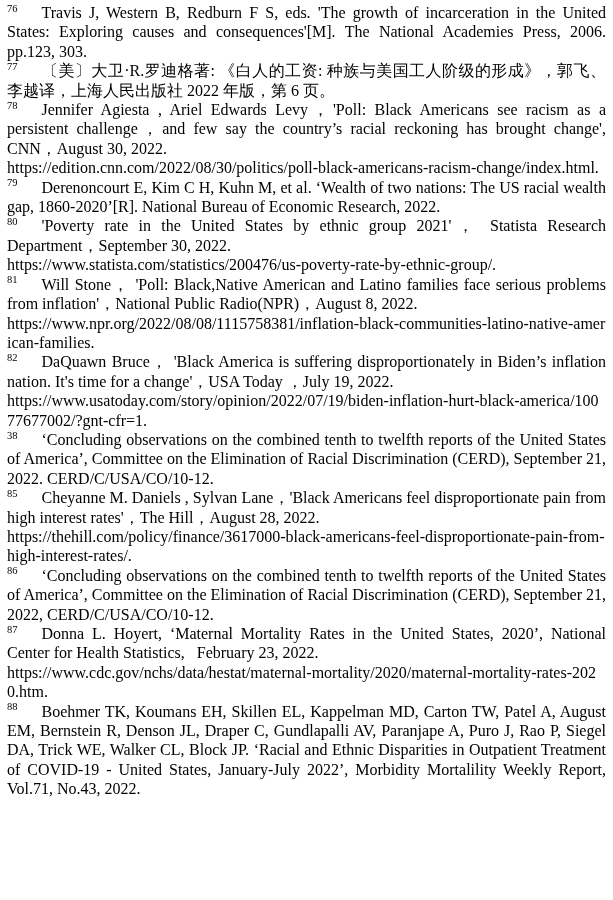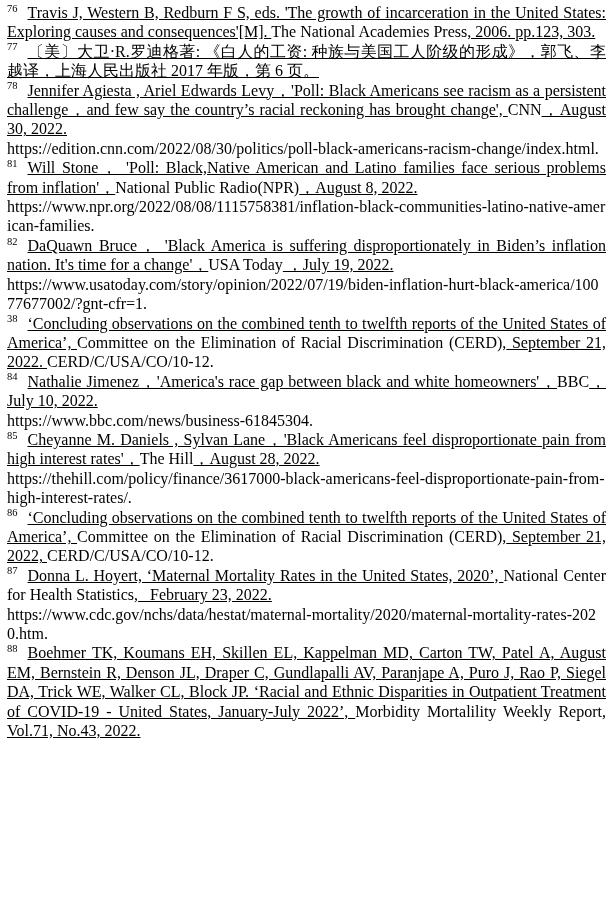--- a/index.html
+++ b/index.html
@@ -19,40 +19,41 @@
     overflow: hidden;
   }
   .fn {
     margin: 0;
     text-align: justify;
     text-justify: inter-word;
   }
   .fn-num {
     font-size: 10.5px;
     line-height: 0;
-    margin-right: 10px;
+    margin-right: 24px;
     vertical-align: super;
   }
-  .seg-normal { font-style: normal; text-decoration: underline; }
+  .seg-normal { font-style: normal; }
   .seg-italic { }
   .seg-url {
     font-style: normal;
     word-break: break-all;
   }
 </style>
 </head>
 <body>
 
 <div>
   <div>
       <p class="fn"><sup class="fn-num">76</sup><span class="seg-normal">Travis J, Western B, Redburn F S, eds. 'The growth of incarceration in the United States: Exploring causes and consequences'[M]. </span><span class="seg-italic">The National Academies Press</span><span class="seg-normal">, 2006. pp.123, 303.</span></p>
-      <p class="fn"><sup class="fn-num">77</sup><span class="seg-normal">〔美〕大卫·R.罗迪格著: 《白人的工资: 种族与美国工人阶级的形成》，郭飞、李越译，上海人民出版社 2017 年版，第 6 页。</span></p>
+      <p class="fn"><sup class="fn-num">77</sup><span class="seg-normal">〔美〕大卫·R.罗迪格著: 《白人的工资: 种族与美国工人阶级的形成》，郭飞、李越译，上海人民出版社 2022 年版，第 6 页。</span></p>
       <p class="fn"><sup class="fn-num">78</sup><span class="seg-normal">Jennifer Agiesta , Ariel Edwards Levy，'Poll: Black Americans see racism as a persistent challenge，and few say the country’s racial reckoning has brought change', </span><span class="seg-italic">CNN</span><span class="seg-normal">，August 30, 2022.</span><br><span class="seg-url">https://edition.cnn.com/2022/08/30/politics/poll-black-americans-racism-change/index.html.</span></p>
+      <p class="fn"><sup class="fn-num">79</sup><span class="seg-normal">Derenoncourt E, Kim C H, Kuhn M, et al. ‘Wealth of two nations: The US racial wealth gap, 1860-2020’[R]. </span><span class="seg-italic">National Bureau of Economic Research</span><span class="seg-normal">, 2022.</span></p>
+      <p class="fn"><sup class="fn-num">80</sup><span class="seg-normal">'Poverty rate in the United States by ethnic group 2021'， </span><span class="seg-italic">Statista Research Department</span><span class="seg-normal">，September 30, 2022.</span><br><span class="seg-url">https://www.statista.com/statistics/200476/us-poverty-rate-by-ethnic-group/.</span></p>
       <p class="fn"><sup class="fn-num">81</sup><span class="seg-normal">Will Stone， 'Poll: Black,Native American and Latino families face serious problems from inflation'，</span><span class="seg-italic">National Public Radio(NPR)</span><span class="seg-normal">，August 8, 2022.</span><br><span class="seg-url">https://www.npr.org/2022/08/08/1115758381/inflation-black-communities-latino-native-american-families.</span></p>
       <p class="fn"><sup class="fn-num">82</sup><span class="seg-normal">DaQuawn Bruce， 'Black America is suffering disproportionately in Biden’s inflation nation. It's time for a change'，</span><span class="seg-italic">USA Today</span><span class="seg-normal"> ，July 19, 2022.</span><br><span class="seg-url">https://www.usatoday.com/story/opinion/2022/07/19/biden-inflation-hurt-black-america/10077677002/?gnt-cfr=1.</span></p>
       <p class="fn"><sup class="fn-num">38</sup><span class="seg-normal">‘Concluding observations on the combined tenth to twelfth reports of the United States of America’, </span><span class="seg-italic">Committee on the Elimination of Racial Discrimination (CERD),</span><span class="seg-normal"> September 21, 2022. </span><span class="seg-italic">CERD/C/USA/CO/10-12.</span></p>
-      <p class="fn"><sup class="fn-num">84</sup><span class="seg-normal">Nathalie Jimenez，'America's race gap between black and white homeowners'，</span><span class="seg-italic">BBC</span><span class="seg-normal">，July 10, 2022.</span><br><span class="seg-url">https://www.bbc.com/news/business-61845304.</span></p>
       <p class="fn"><sup class="fn-num">85</sup><span class="seg-normal">Cheyanne M. Daniels , Sylvan Lane，'Black Americans feel disproportionate pain from high interest rates'，</span><span class="seg-italic">The Hill</span><span class="seg-normal">，August 28, 2022.</span><br><span class="seg-url">https://thehill.com/policy/finance/3617000-black-americans-feel-disproportionate-pain-from-high-interest-rates/.</span></p>
       <p class="fn"><sup class="fn-num">86</sup><span class="seg-normal">‘Concluding observations on the combined tenth to twelfth reports of the United States of America’, </span><span class="seg-italic">Committee on the Elimination of Racial Discrimination (CERD),</span><span class="seg-normal"> September 21, 2022, </span><span class="seg-italic">CERD/C/USA/CO/10-12.</span></p>
       <p class="fn"><sup class="fn-num">87</sup><span class="seg-normal">Donna L. Hoyert, ‘Maternal Mortality Rates in the United States, 2020’, </span><span class="seg-italic">National Center for Health Statistics,</span><span class="seg-normal">&nbsp;&nbsp; February 23, 2022.</span><br><span class="seg-url">https://www.cdc.gov/nchs/data/hestat/maternal-mortality/2020/maternal-mortality-rates-2020.htm.</span></p>
       <p class="fn"><sup class="fn-num">88</sup><span class="seg-normal">Boehmer TK, Koumans EH, Skillen EL, Kappelman MD, Carton TW, Patel A, August EM, Bernstein R, Denson JL, Draper C, Gundlapalli AV, Paranjape A, Puro J, Rao P, Siegel DA, Trick WE, Walker CL, Block JP. ‘Racial and Ethnic Disparities in Outpatient Treatment of COVID-19 - United States, January-July 2022’, </span><span class="seg-italic">Morbidity Mortalility Weekly Report,</span><span class="seg-normal"> Vol.71, No.43, 2022.</span></p>
     </div>
 </div>
 
 </body></html>

